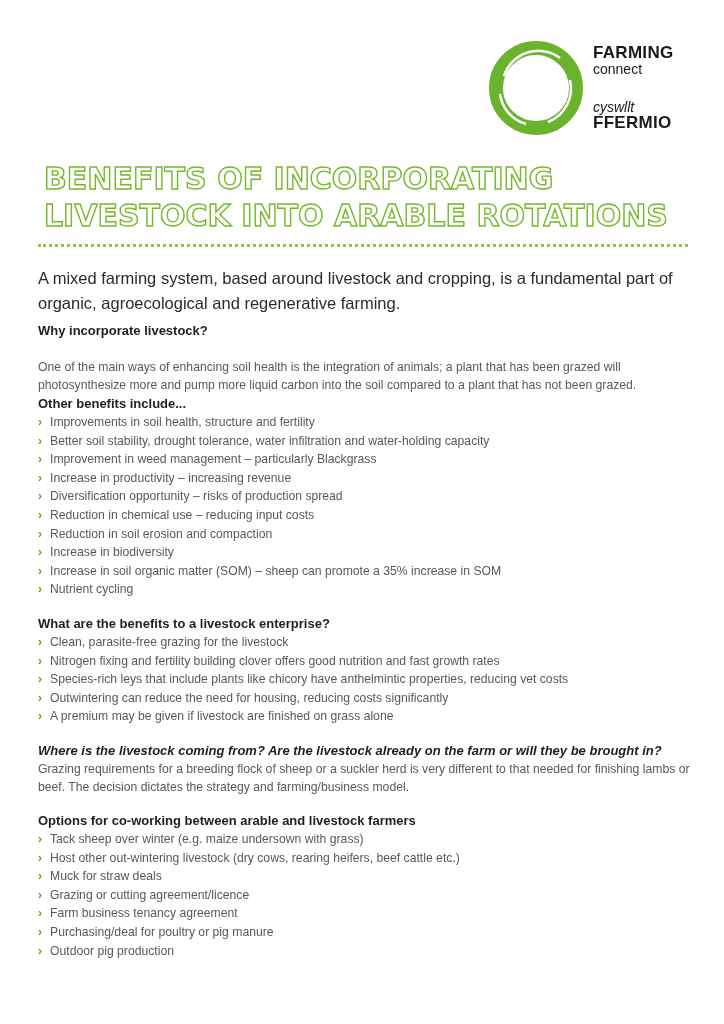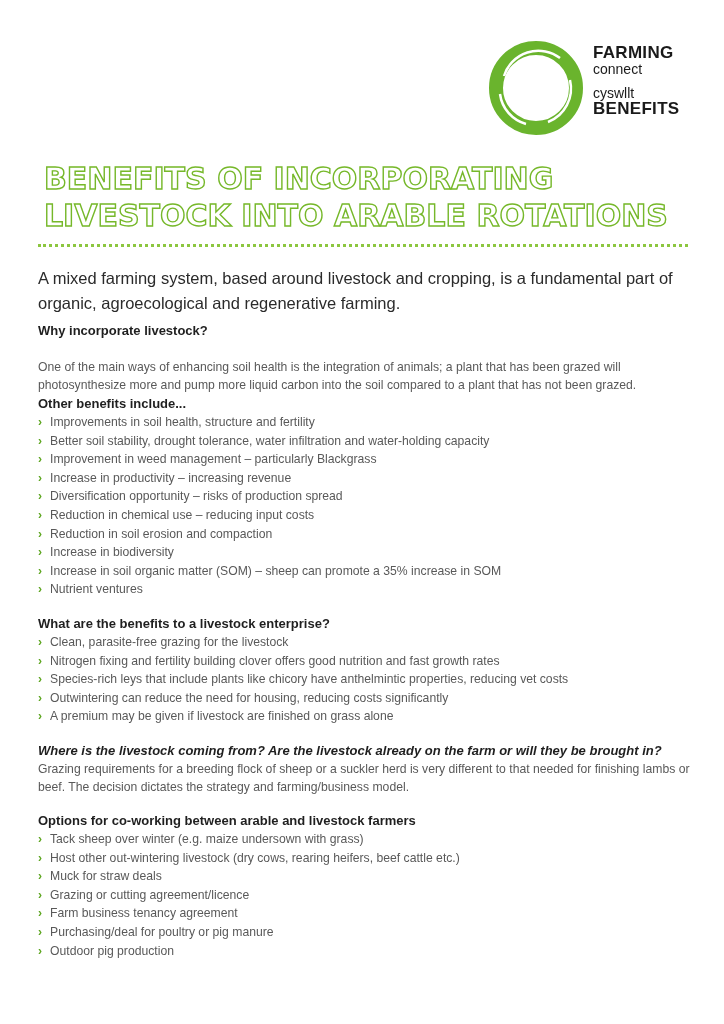--- a/index.html
+++ b/index.html
@@ -4,21 +4,21 @@
   <style>
     * { box-sizing: border-box; margin: 0; padding: 0; }
     html, body { width: 724px; height: 1024px; background: #ffffff; overflow: hidden; }
     body { position: relative; font-family: "Liberation Sans", "DejaVu Sans", sans-serif; color: #4a4a4a; }
 
     .logo { position: absolute; left: 486px; top: 38px; width: 210px; height: 100px; }
     .logo svg { position: absolute; left: 0; top: 0; }
     .logo-text { position: absolute; left: 107px; top: 6px; color: #1a1a1a; line-height: 1; }
     .logo-text .big { font-weight: bold; font-size: 17px; letter-spacing: 0.3px; display: block; }
     .logo-text .small { font-size: 14px; display: block; margin-top: 1px; }
-    .logo-text .gap { margin-top: 10px; }
+    .logo-text .gap { margin-top: 24px; font-style: italic; }
 
     .title { position: absolute; left: 44px; top: 160px; width: 660px; }
     .title div {
       font-family: "DejaVu Sans", sans-serif;
       font-weight: bold;
       font-size: 30px;
       line-height: 37px;
       color: #ffffff;
       -webkit-text-stroke: 1.4px #76b82a;
       letter-spacing: 0px;
@@ -45,21 +45,21 @@
     <path d="M18 38 A36 36 0 0 1 74 20" fill="none" stroke="#ffffff" stroke-width="2.5"></path>
     <path d="M84 42 A36 36 0 0 1 62 84" fill="none" stroke="#ffffff" stroke-width="2.5"></path>
     <path d="M40 86 A36 36 0 0 1 14 56" fill="none" stroke="#ffffff" stroke-width="2.5"></path>
     <path d="M28 44 A24 24 0 0 1 62 28" fill="none" stroke="#ffffff" stroke-width="2"></path>
     <path d="M72 56 A24 24 0 0 1 44 74" fill="none" stroke="#ffffff" stroke-width="2"></path>
   </svg>
   <div class="logo-text">
     <span class="big">FARMING</span>
     <span class="small">connect</span>
     <span class="small gap">cyswllt</span>
-    <span class="big">BENEFITS</span>
+    <span class="big">FFERMIO</span>
   </div>
 </div>
 
 <div class="title">
   <div>BENEFITS OF INCORPORATING</div>
   <div>LIVESTOCK INTO ARABLE ROTATIONS</div>
 </div>
 <div class="dotted"></div>
 
 <p class="intro">A mixed farming system, based around livestock and cropping, is a fundamental part of organic, agroecological and regenerative farming.</p>
@@ -74,21 +74,21 @@
   <ul>
     <li><span class="chev">›</span><span>Improvements in soil health, structure and fertility</span></li>
     <li><span class="chev">›</span><span>Better soil stability, drought tolerance, water infiltration and water-holding capacity</span></li>
     <li><span class="chev">›</span><span>Improvement in weed management – particularly Blackgrass</span></li>
     <li><span class="chev">›</span><span>Increase in productivity – increasing revenue</span></li>
     <li><span class="chev">›</span><span>Diversification opportunity – risks of production spread</span></li>
     <li><span class="chev">›</span><span>Reduction in chemical use – reducing input costs</span></li>
     <li><span class="chev">›</span><span>Reduction in soil erosion and compaction</span></li>
     <li><span class="chev">›</span><span>Increase in biodiversity</span></li>
     <li><span class="chev">›</span><span>Increase in soil organic matter (SOM) – sheep can promote a 35% increase in SOM</span></li>
-    <li><span class="chev">›</span><span>Nutrient ventures</span></li>
+    <li><span class="chev">›</span><span>Nutrient cycling</span></li>
   </ul>
 </div>
 
 <div class="section" style="top:615px;">
   <div class="h">What are the benefits to a livestock enterprise?</div>
   <ul>
     <li><span class="chev">›</span><span>Clean, parasite-free grazing for the livestock</span></li>
     <li><span class="chev">›</span><span>Nitrogen fixing and fertility building clover offers good nutrition and fast growth rates</span></li>
     <li><span class="chev">›</span><span>Species-rich leys that include plants like chicory have anthelmintic properties, reducing vet costs</span></li>
     <li><span class="chev">›</span><span>Outwintering can reduce the need for housing, reducing costs significantly</span></li>

